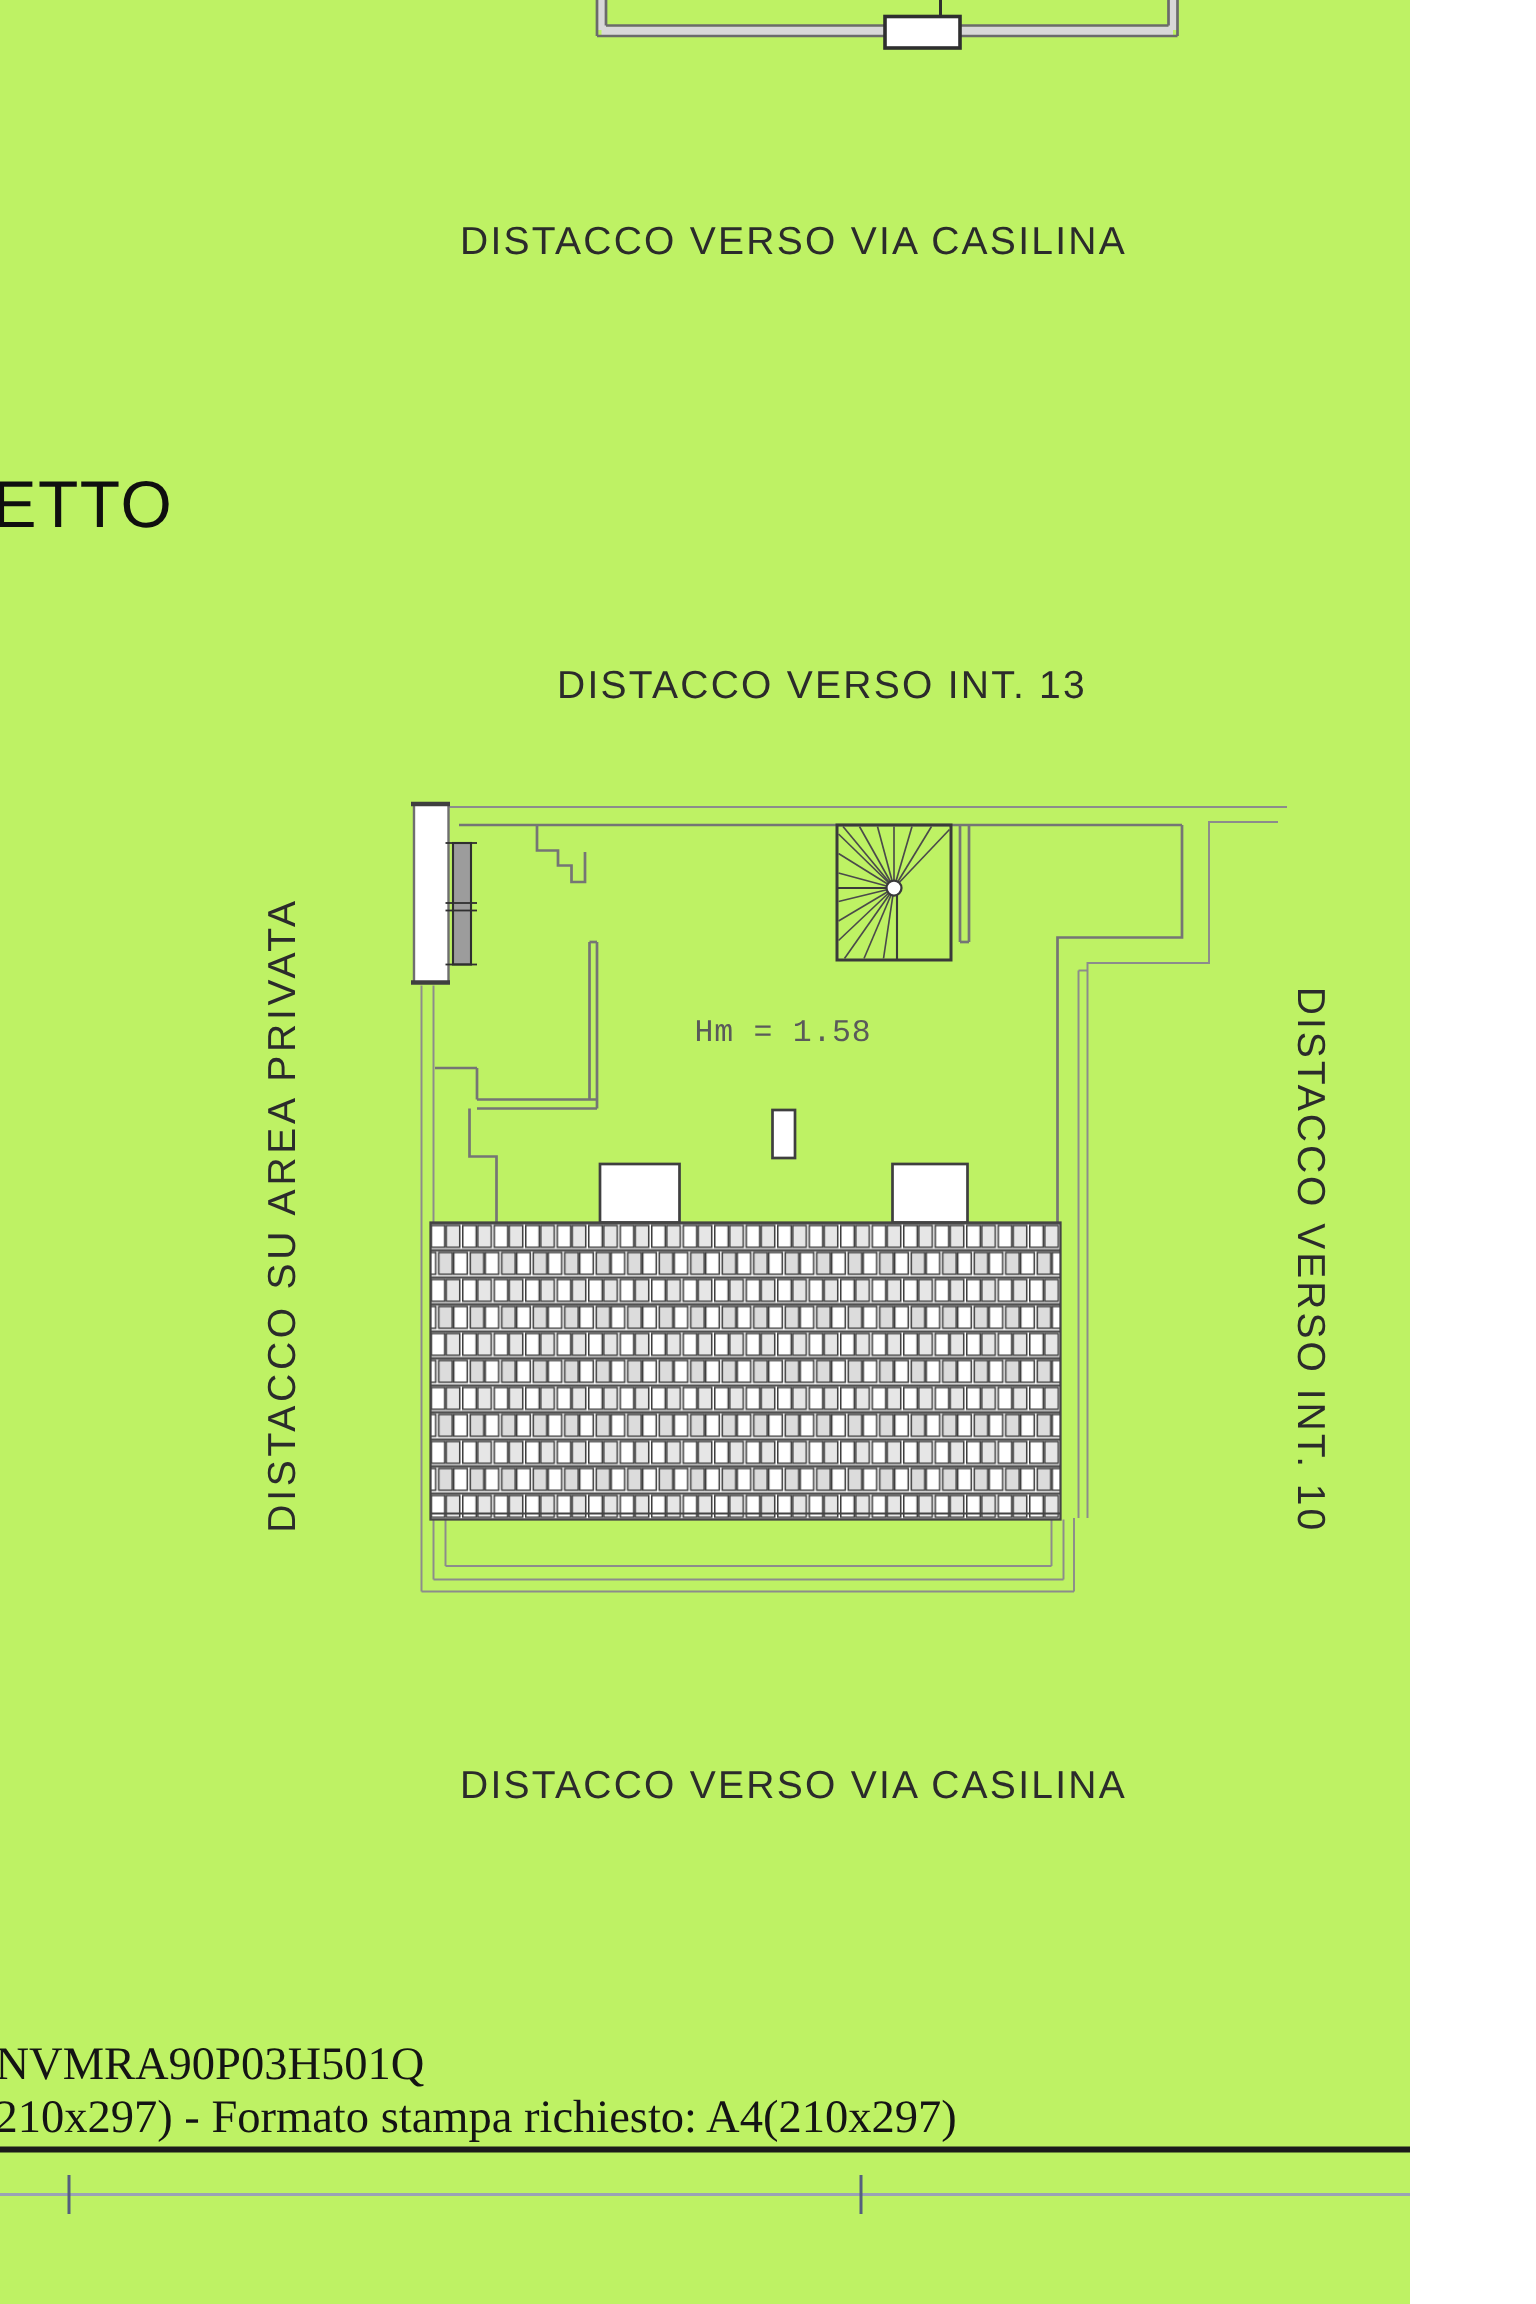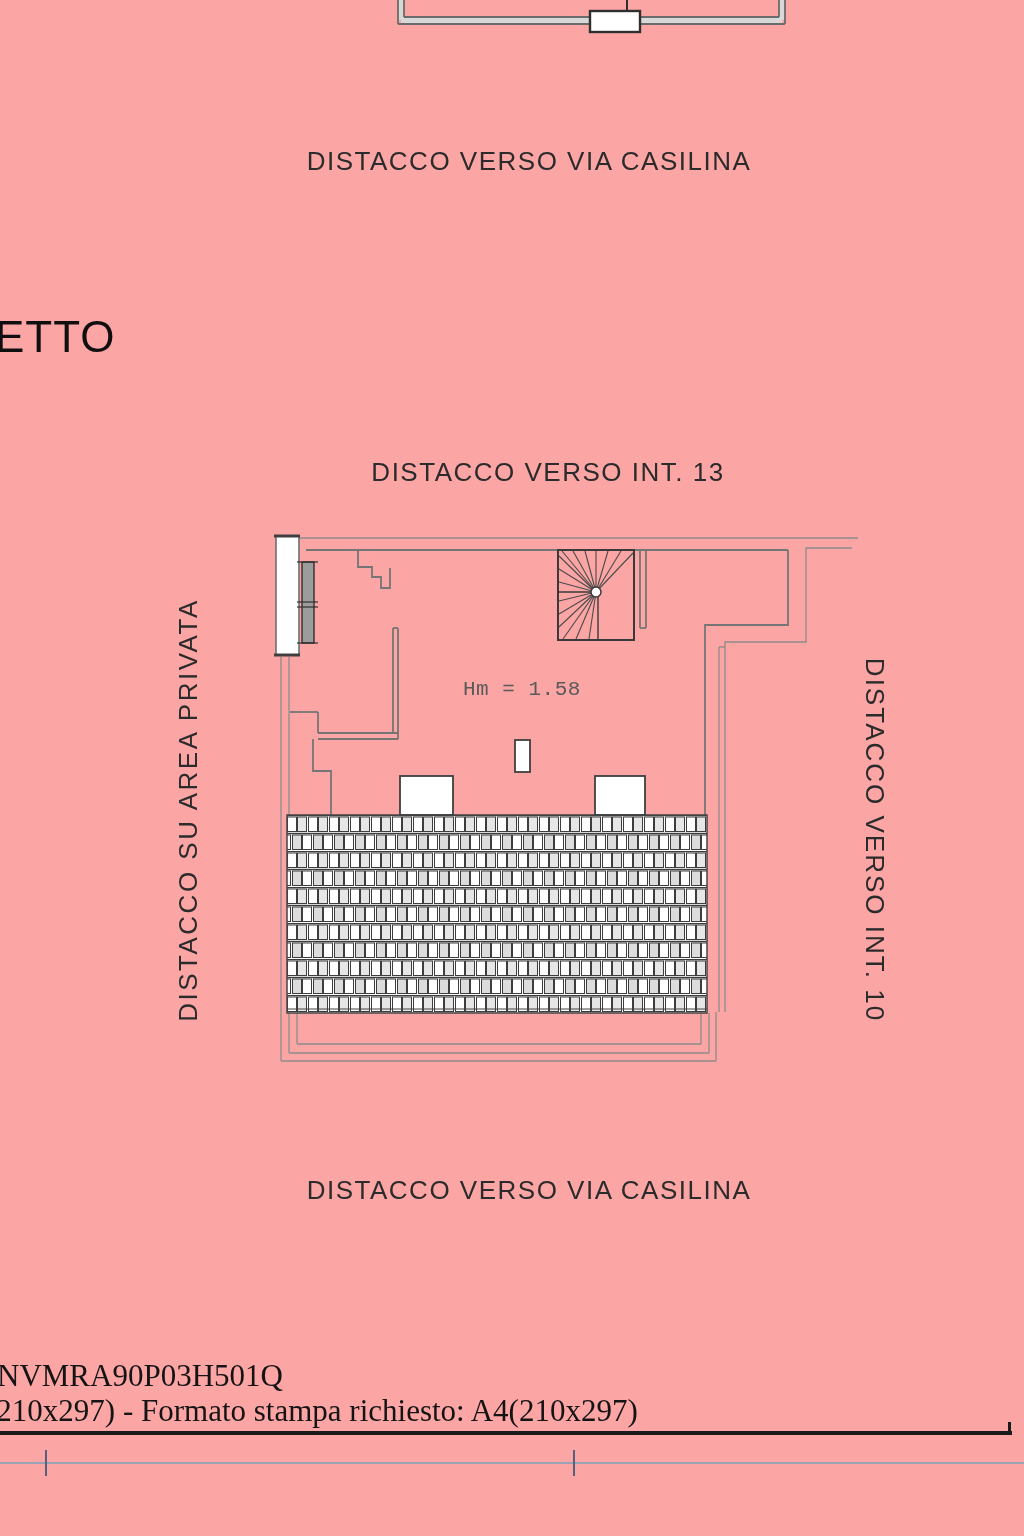--- a/index.html
+++ b/index.html
@@ -1,16 +1,16 @@
 <!DOCTYPE html>
 <html><head>
 <meta charset="utf-8">
 <style>
   html,body{margin:0;padding:0;background:#ffffff;}
-  .page{position:relative;width:1024px;height:1536px;background:#fca5a5;overflow:hidden;
+  .page{position:relative;width:940px;height:1536px;background:#bef264;overflow:hidden;
         font-family:"Liberation Sans",sans-serif;}
   svg{position:absolute;left:0;top:0;}
   .lbl{position:absolute;white-space:nowrap;color:#2b2b2b;
        font-family:"Liberation Sans",sans-serif;}
   .lbl-h{font-size:26px;letter-spacing:1.5px;transform:translate(-50%,-50%);}
   .lbl-vl{font-size:26px;letter-spacing:2.5px;transform:translate(-50%,-50%) rotate(-90deg);}
   .lbl-vr{font-size:26px;letter-spacing:2px;transform:translate(-50%,-50%) rotate(90deg);}
   .lbl-big{font-size:44px;letter-spacing:1px;color:#0f0f0f;}
   .lbl-hm{font-size:21px;letter-spacing:0.5px;color:#5a5a5a;font-family:Liberation Mono, monospace;}
   .serif{position:absolute;white-space:nowrap;font-family:"Liberation Serif",serif;
@@ -144,21 +144,21 @@
     <g>
       <rect x="287" y="815" width="420" height="198" fill="url(#tiles)" stroke="#444444" stroke-width="1.5"></rect>
       <line x1="287" y1="1009" x2="707" y2="1009" stroke="#444444" stroke-width="1.2"></line>
     </g>
   </svg>
 
   <div class="lbl lbl-h" style="left:529px;top:161px;">DISTACCO VERSO VIA CASILINA</div>
 
   <div class="lbl lbl-big" style="left:-5px;top:312px;">ETTO</div>
 
-  <div class="lbl lbl-h" style="left:548px;top:472px;">DISTACCO VERSO INT. 13</div>
+  <div class="lbl lbl-h" style="left:548px;top:457px;">DISTACCO VERSO INT. 13</div>
 
   <div class="lbl lbl-vl" style="left:188px;top:810px;">DISTACCO SU AREA PRIVATA</div>
 
   <div class="lbl lbl-vr" style="left:874px;top:840px;">DISTACCO VERSO INT. 10</div>
 
   <div class="lbl lbl-hm" style="left:463px;top:678px;">Hm = 1.58</div>
 
   <div class="lbl lbl-h" style="left:529px;top:1190px;">DISTACCO VERSO VIA CASILINA</div>
 
   <div class="serif" style="left:-3px;top:1358px;">NVMRA90P03H501Q</div>

